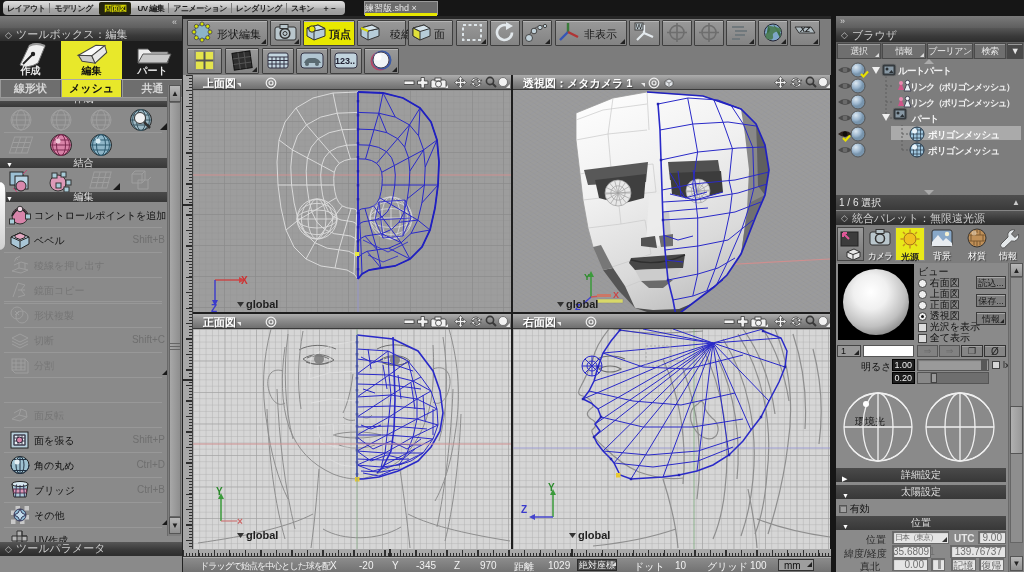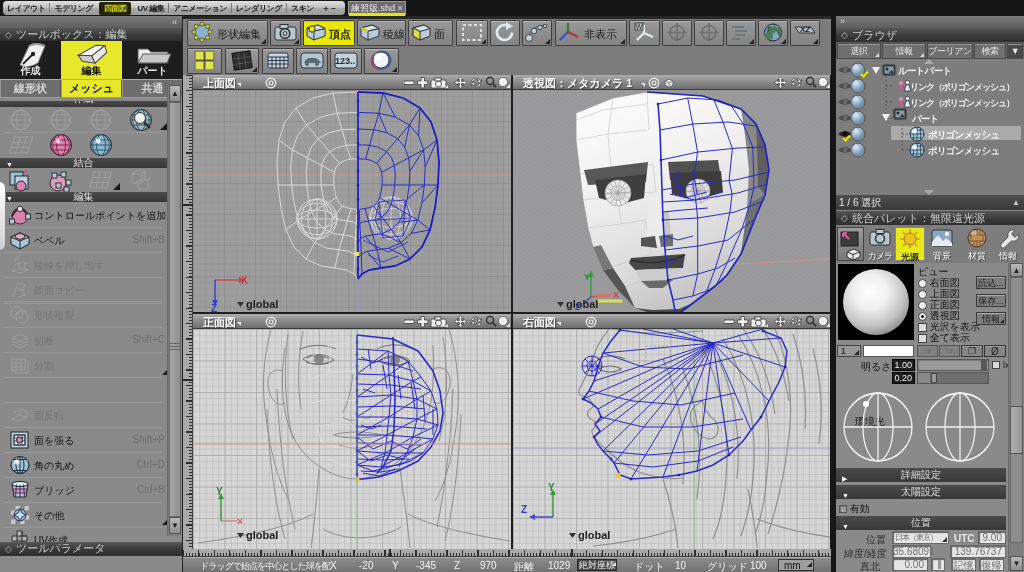--- a/index.html
+++ b/index.html
@@ -7,23 +7,23 @@
   font-family:"Liberation Sans", sans-serif; }
 .abs { position:absolute; }
 #stage { position:relative; width:1024px; height:572px; }
 
 #menupill { left:3px; top:1px; width:342px; height:14px; border-radius:4px;
   background:linear-gradient(#e0e0e0,#c2c2c2 45%,#a8a8a8 55%,#9b9b9b);
   display:flex; align-items:center; font-size:8px; font-weight:bold; color:#1c1c1c; letter-spacing:-0.5px; }
 .mi { padding:0 4px; white-space:nowrap; }
 .msep { width:1px; height:10px; background:#7a7a7a; }
 .mi.sel { background:#24240f; color:#d8d800; border-radius:2px; margin:0 2px; padding:1px 5px; }
-#doctab { left:348px; top:1px; width:58px; height:14px; background:#6b6b6b;
+#doctab { left:364px; top:1px; width:74px; height:14px; background:#6b6b6b;
   border:1px solid #9a9a9a; border-bottom:none; color:#e6e6e6; font-size:9px;
-  text-align:center; line-height:12px; }
+  line-height:12px; }
 #doctab .ul { position:absolute; left:0; bottom:-1px; width:100%; height:3px; background:#e6e600; }
 
 #leftpanel { left:0; top:16px; width:183px; height:556px; background:#8a8a8a; }
 .collapsebar { left:0; top:0; width:183px; height:12px;
   background:linear-gradient(#7a7a7a,#5e5e5e); color:#d0d0d0; font-size:9px; }
 .hdrbar { background:linear-gradient(#565656,#393939 60%,#2e2e2e); color:#cccccc;
   font-size:11px; display:flex; align-items:center; }
 .hdrbar .dia { color:#bbb; font-size:9px; margin:0 4px 0 5px; }
 .bigbtns { left:0; top:25px; width:183px; height:38px; background:#1d1d1d; display:flex; }
 .bigbtn { width:61px; height:38px; color:#e8e8e8; font-size:10px; text-align:center; position:relative; }
@@ -413,21 +413,21 @@
         <path d="M3 7 L14 4 L21 7.5 L21 15 L10 19 L3 15 Z" fill="#b6ccd8" stroke="#333"></path>
         <path d="M3 7 L10 10 L21 7.5 M10 10 L10 19" fill="none" stroke="#333"></path>
         <path d="M3 7 L14 4 L21 7.5 L10 10 Z" fill="#d4e2ea" stroke="#333"></path>
         <circle cx="8" cy="8" r="3.2" fill="#e8e800" stroke="#333"></circle>
       </svg><span class="tlabel" style="left:25px;top:6px;font-weight:bold;">頂点</span></div>
     <div class="tbtn" style="left:174px;width:49px;"><svg width="24" height="23" viewBox="0 0 24 23">
         <path d="M3 7 L14 4 L21 7.5 L21 15 L10 19 L3 15 Z" fill="#b6ccd8" stroke="#333"></path>
         <path d="M10 10 L10 19 M10 10 L21 7.5" fill="none" stroke="#333"></path>
         <path d="M3 7 L14 4 L21 7.5 L10 10 Z" fill="#d4e2ea" stroke="#333"></path>
         <path d="M3 7 L10 10" stroke="#d8d800" stroke-width="2" fill="none"></path>
-      </svg><span class="tlabel" style="left:25px;top:6px;">稜線</span></div>
+      </svg><span class="tlabel" style="left:32px;top:6px;">稜線</span></div>
     <div class="tbtn" style="left:225px;width:45px;"><svg width="24" height="23" viewBox="0 0 24 23">
         <path d="M4 7 L15 4 L21 7.5 L21 15 L11 19 L4 15 Z" fill="#b6ccd8" stroke="#333"></path>
         <path d="M4 7 L15 4 L21 7.5 L11 10.5 Z" fill="#d4e2ea" stroke="#333"></path>
         <path d="M4 7 L11 10.5 L11 19 L4 15 Z" fill="#e0e03a" stroke="#333"></path>
       </svg><span class="tlabel" style="left:25px;top:6px;">面</span></div>
     <div class="tbtn" style="left:273px;width:32px;"><svg width="30" height="23" viewBox="0 0 30 23">
         <rect x="6" y="4" width="18" height="15" fill="none" stroke="#dde4e8" stroke-width="2" stroke-dasharray="3 2.5"></rect>
       </svg><div class="cor"></div></div>
     <div class="tbtn" style="left:307px;width:30px;"><svg width="28" height="23" viewBox="0 0 28 23">
         <path d="M21 11.5 a7.5 7.5 0 1 1 -3 -6" fill="none" stroke="#e2e8ec" stroke-width="2.6"></path>

